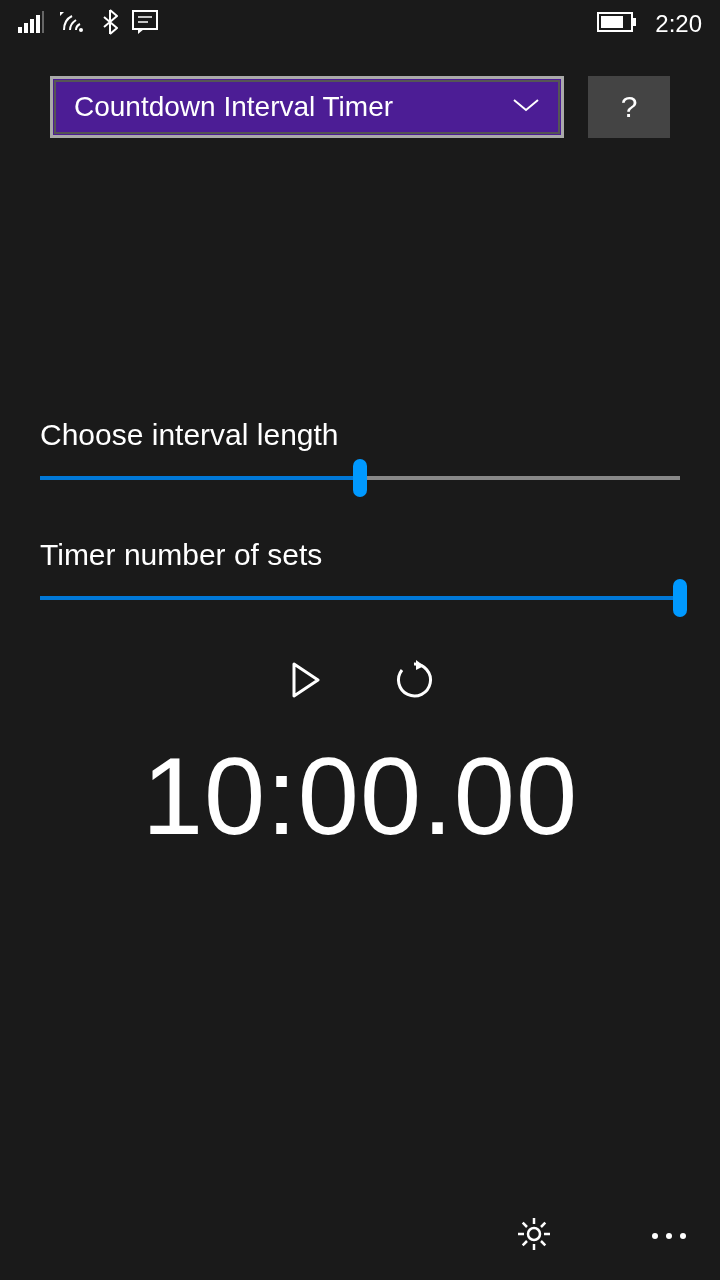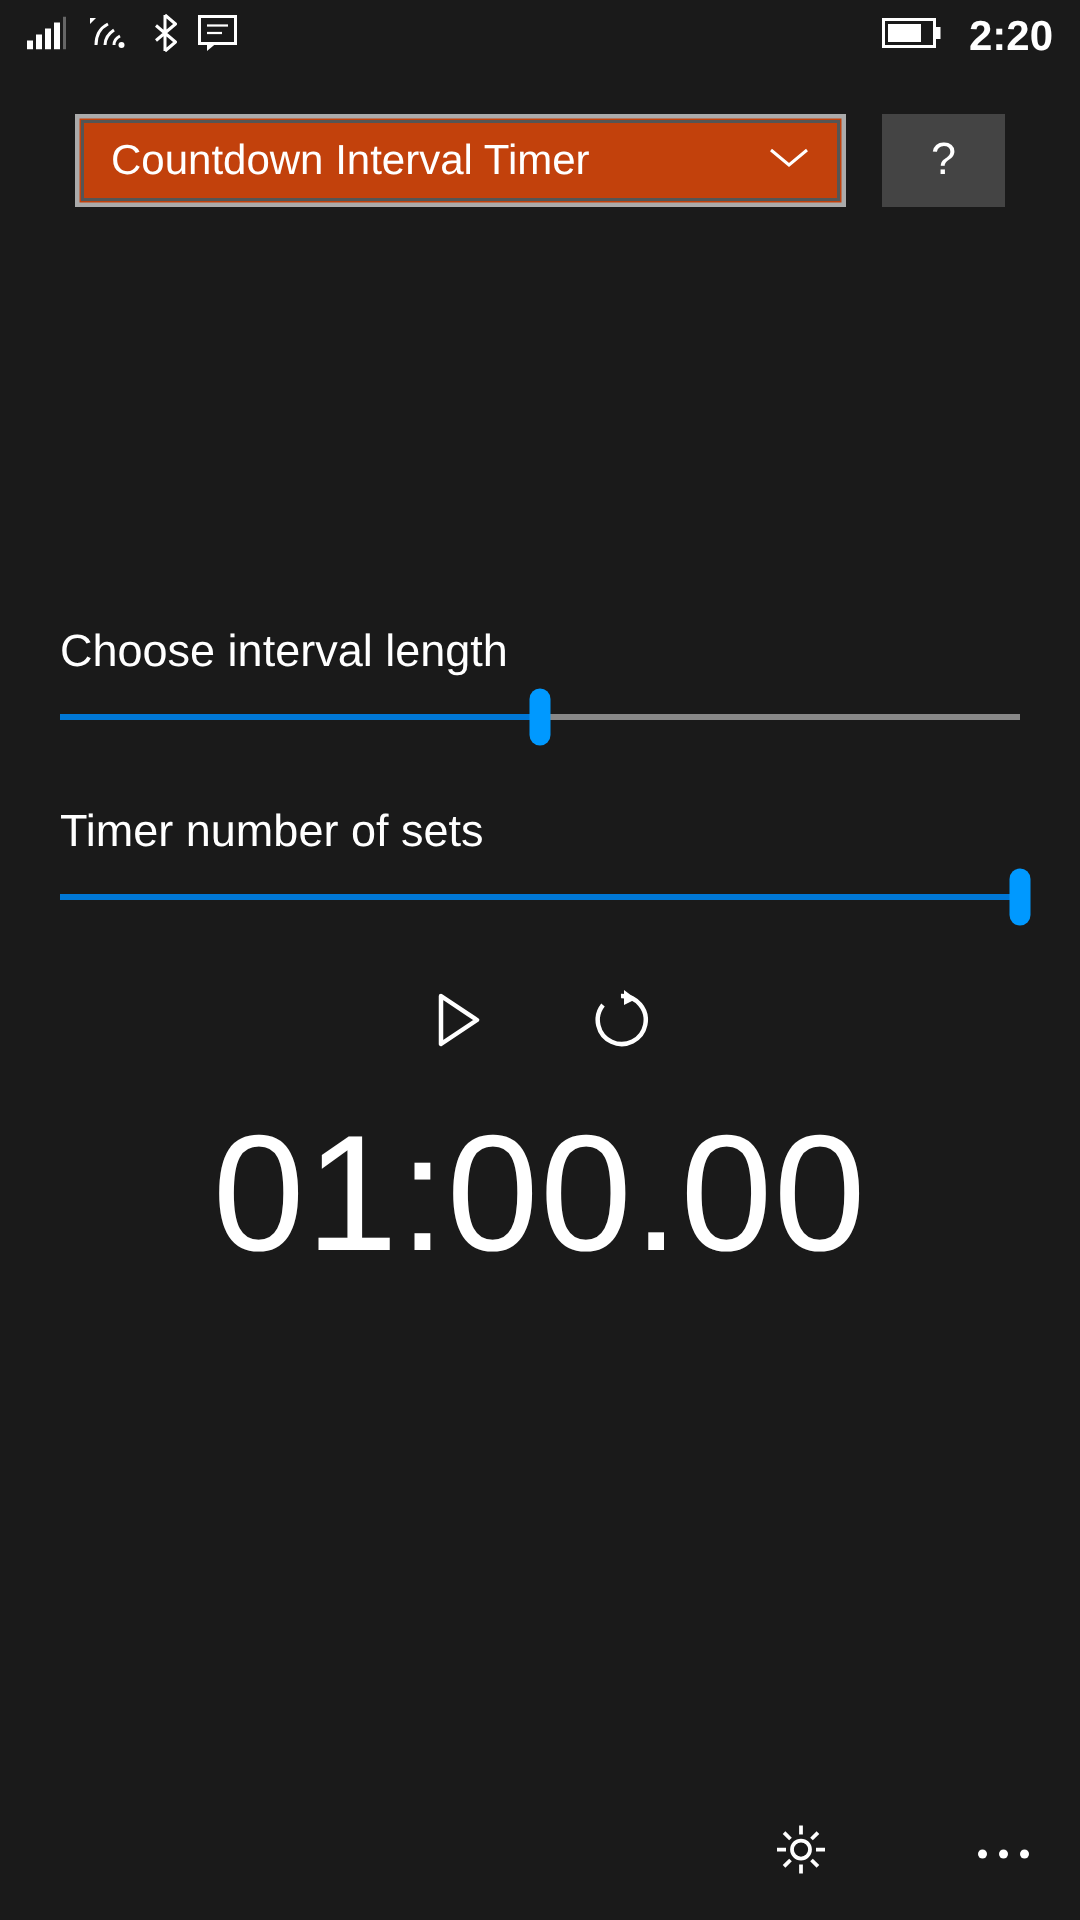--- a/index.html
+++ b/index.html
@@ -27,33 +27,33 @@
       display: flex;
       align-items: center;
       gap: 14px;
     }
     .status-right {
       display: flex;
       align-items: center;
       gap: 18px;
     }
     .status-time {
-      font-size: 28px;
-      font-weight: 700;
+      font-size: 24px;
+      font-weight: 400;
     }
     .header-row {
       display: flex;
       align-items: stretch;
       padding: 28px 50px 0 50px;
       gap: 24px;
     }
     .dropdown {
       flex: 1;
       border: 3px solid #aaaaaa;
-      background: #c2410c;
+      background: #4c1d95;
       padding: 1px;
     }
     .dropdown-inner {
       border: 2px solid #555555;
       display: flex;
       align-items: center;
       justify-content: space-between;
       padding: 10px 18px;
       height: 54px;
     }
@@ -247,21 +247,21 @@
     <div class="control-btn">
       <span>
         <svg width="40" height="40" viewBox="0 0 40 40">
           <path d="M 20 4 A 16 16 0 1 1 8 10" stroke="#fff" stroke-width="3" fill="none"></path>
           <path d="M 22 0 L 30 6 L 22 10 Z" fill="#fff"></path>
         </svg>
       </span>
     </div>
   </div>
 
-  <div class="timer-display">01:00.00</div>
+  <div class="timer-display">10:00.00</div>
 </div>
 
 <div class="bottom-bar">
   <div class="settings-btn">
     <span>
       <svg width="36" height="36" viewBox="0 0 36 36">
         <circle cx="18" cy="18" r="6" stroke="#fff" stroke-width="2.5" fill="none"></circle>
         <g stroke="#fff" stroke-width="2.5">
           <line x1="18" y1="2" x2="18" y2="8"></line>
           <line x1="18" y1="28" x2="18" y2="34"></line>

